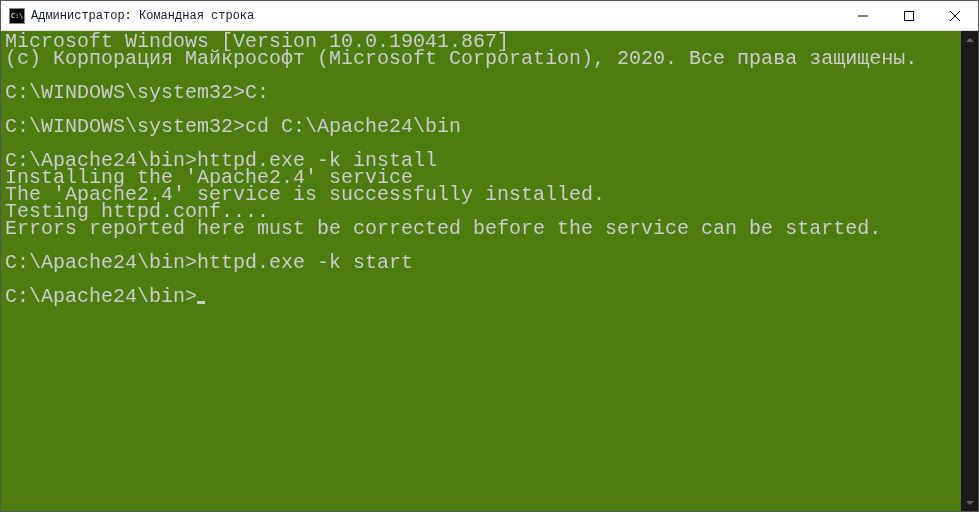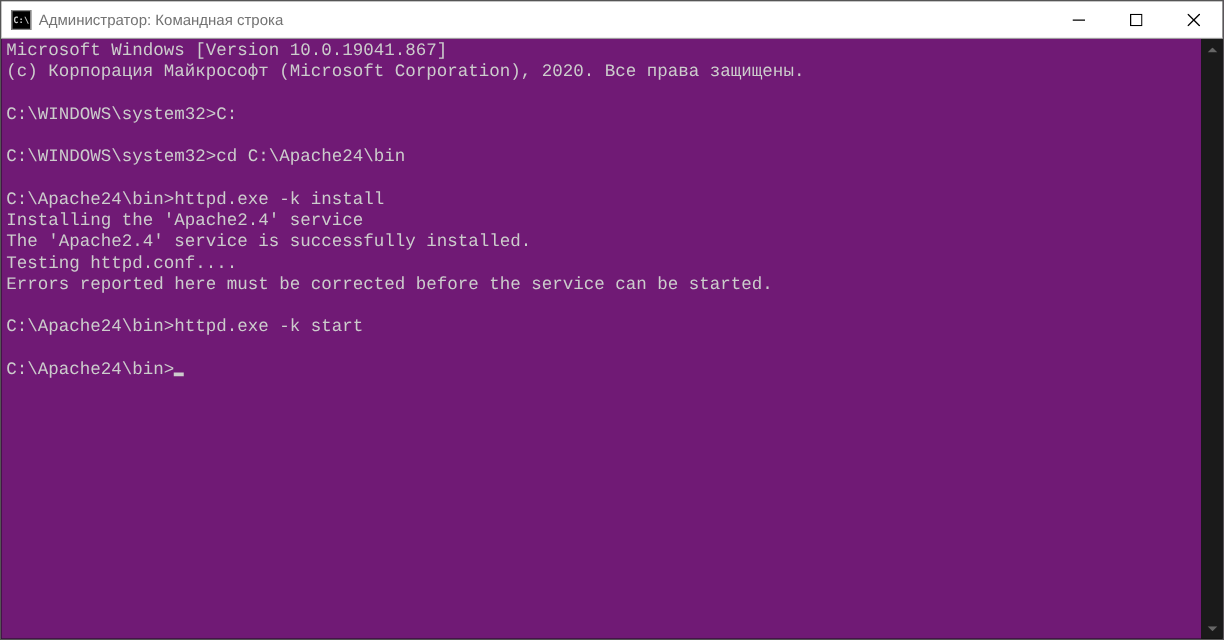--- a/index.html
+++ b/index.html
@@ -37,21 +37,22 @@
       background: #000;
       color: #ccc;
       font-size: 7px;
       font-family: Consolas, monospace;
       font-weight: bold;
       border: 1px solid #888;
     }
     .titlebar-title {
       flex: 1;
       font-size: 12px;
-      color: #737373;
+      color: #0f172a;
+      font-family: Liberation Mono, monospace;
     }
     .titlebar-controls {
       display: flex;
       height: 100%;
     }
     .titlebar-btn {
       width: 46px;
       height: 100%;
       display: flex;
       align-items: center;
@@ -62,24 +63,24 @@
     }
     .titlebar-btn svg { width: 10px; height: 10px; }
     .terminal-wrap {
       flex: 1;
       display: flex;
       background: #0c0c0c;
       overflow: hidden;
     }
     .terminal {
       flex: 1;
-      background: #701a75;
+      background: #4d7c0f;
       color: #cccccc;
       font-family: Consolas, "Courier New", monospace;
-      font-size: 14px;
+      font-size: 20px;
       line-height: 17px;
       padding: 2px 4px;
       white-space: pre;
       overflow: hidden;
     }
     .scrollbar {
       width: 17px;
       background: #1a1a1a;
       display: flex;
       flex-direction: column;

